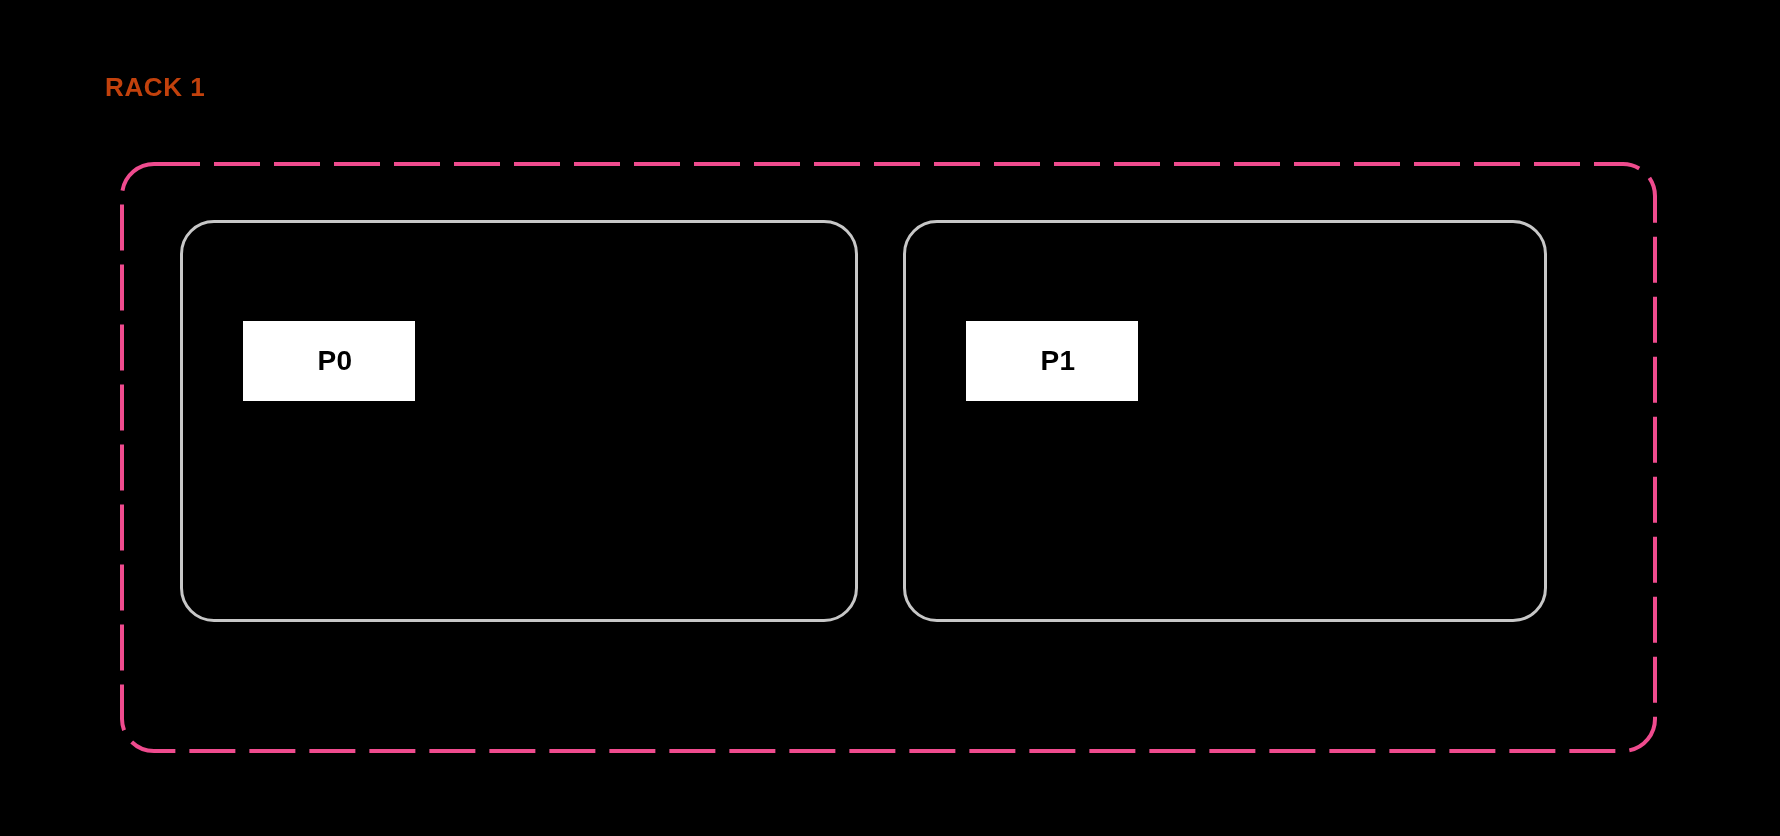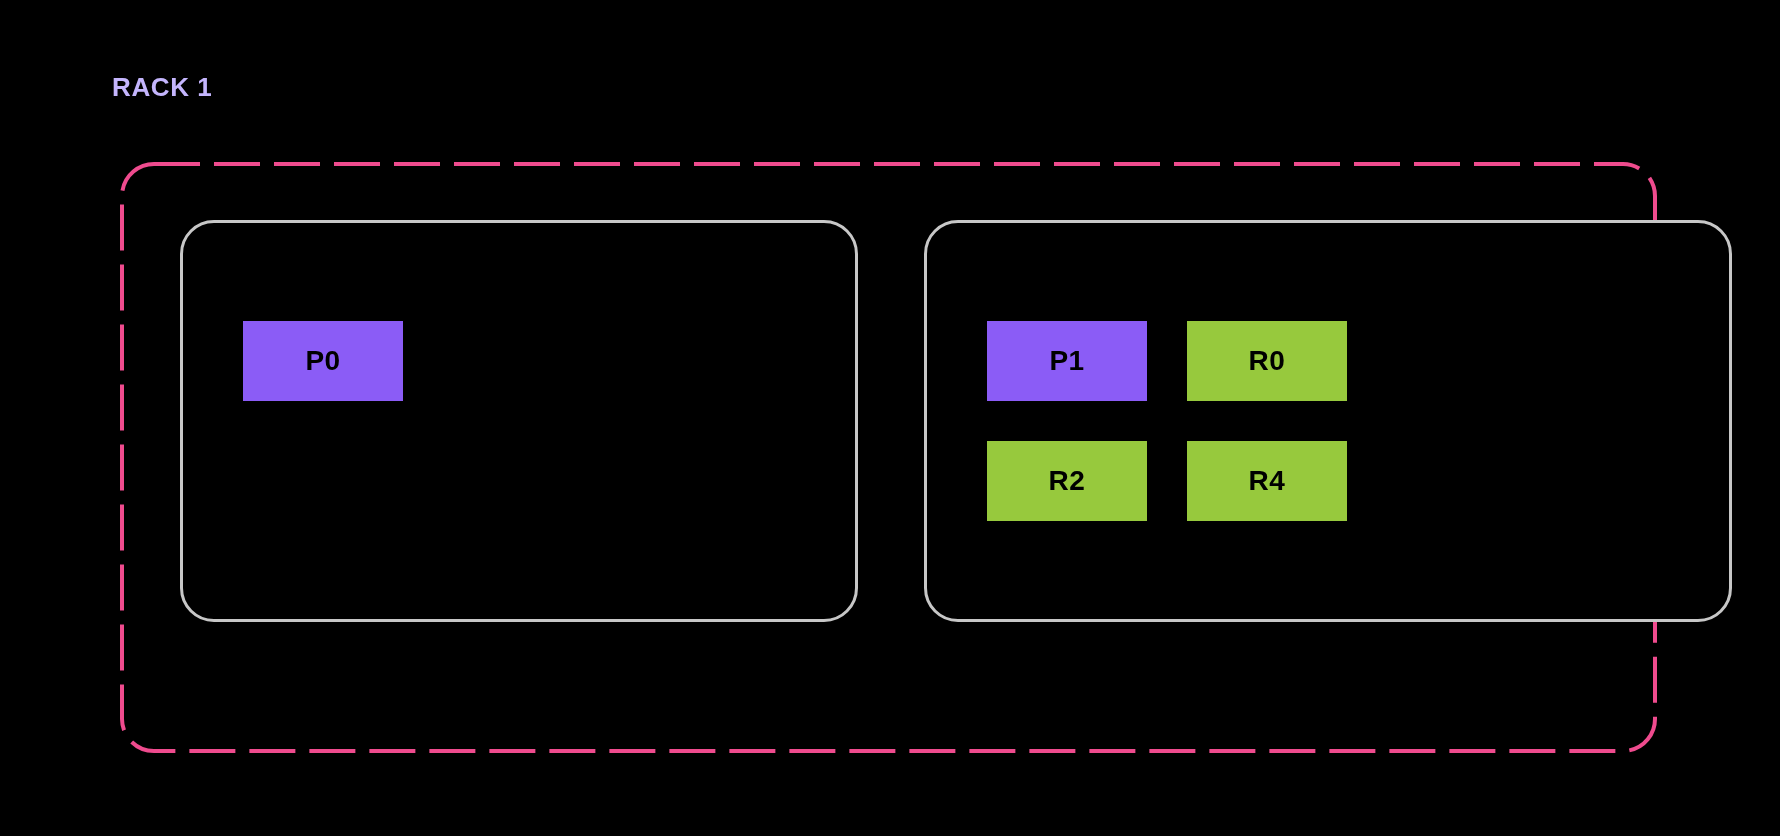--- a/index.html
+++ b/index.html
@@ -15,26 +15,26 @@
     position: relative;
     width: 1780px;
     height: 836px;
     background: #000000;
     overflow: hidden;
   }
 
   
   .rack-label {
     position: absolute;
-    left: 112px;
+    left: 105px;
     top: 74px;
     font-size: 26px;
     font-weight: bold;
     letter-spacing: 0.6px;
-    color: #c4b5fd;
+    color: #c2410c;
     white-space: nowrap;
     line-height: 1;
   }
 
   
   .rack-boundary {
     position: absolute;
     left: 120px;
     top: 162px;
     width: 1537px;
@@ -80,21 +80,21 @@
     display: flex;
     align-items: center;
     justify-content: center;
     font-size: 28px;
     font-weight: bold;
     color: #000000;
     letter-spacing: 0.5px;
     line-height: 1;
     user-select: none;
   }
-  .unit.primary { background: #8b5cf6; }
+  .unit.primary { background: #ffffff; padding-left: 12px; }
   .unit.replica { background: #97c93d; }
 </style>
 </head>
 <body>
 
 <div id="canvas">
 
   <div class="rack-label">RACK 1</div>
 
   <div class="rack-boundary">
@@ -106,26 +106,21 @@
   <div class="node" style="left:180px; top:220px; width:678px; height:402px;">
     <div class="node-inner">
       <div class="node-row">
         <div class="unit primary">P0</div>
       </div>
       <div class="node-row">
       </div>
     </div>
   </div>
 
-  <div class="node" style="left:924px; top:220px; width:808px; height:402px;">
+  <div class="node" style="left:903px; top:220px; width:644px; height:402px;">
     <div class="node-inner">
       <div class="node-row">
         <div class="unit primary">P1</div>
-        <div class="unit replica">R0</div>
-      </div>
-      <div class="node-row">
-        <div class="unit replica">R2</div>
-        <div class="unit replica">R4</div>
       </div>
     </div>
   </div>
 
 </div>
 
 </body></html>

